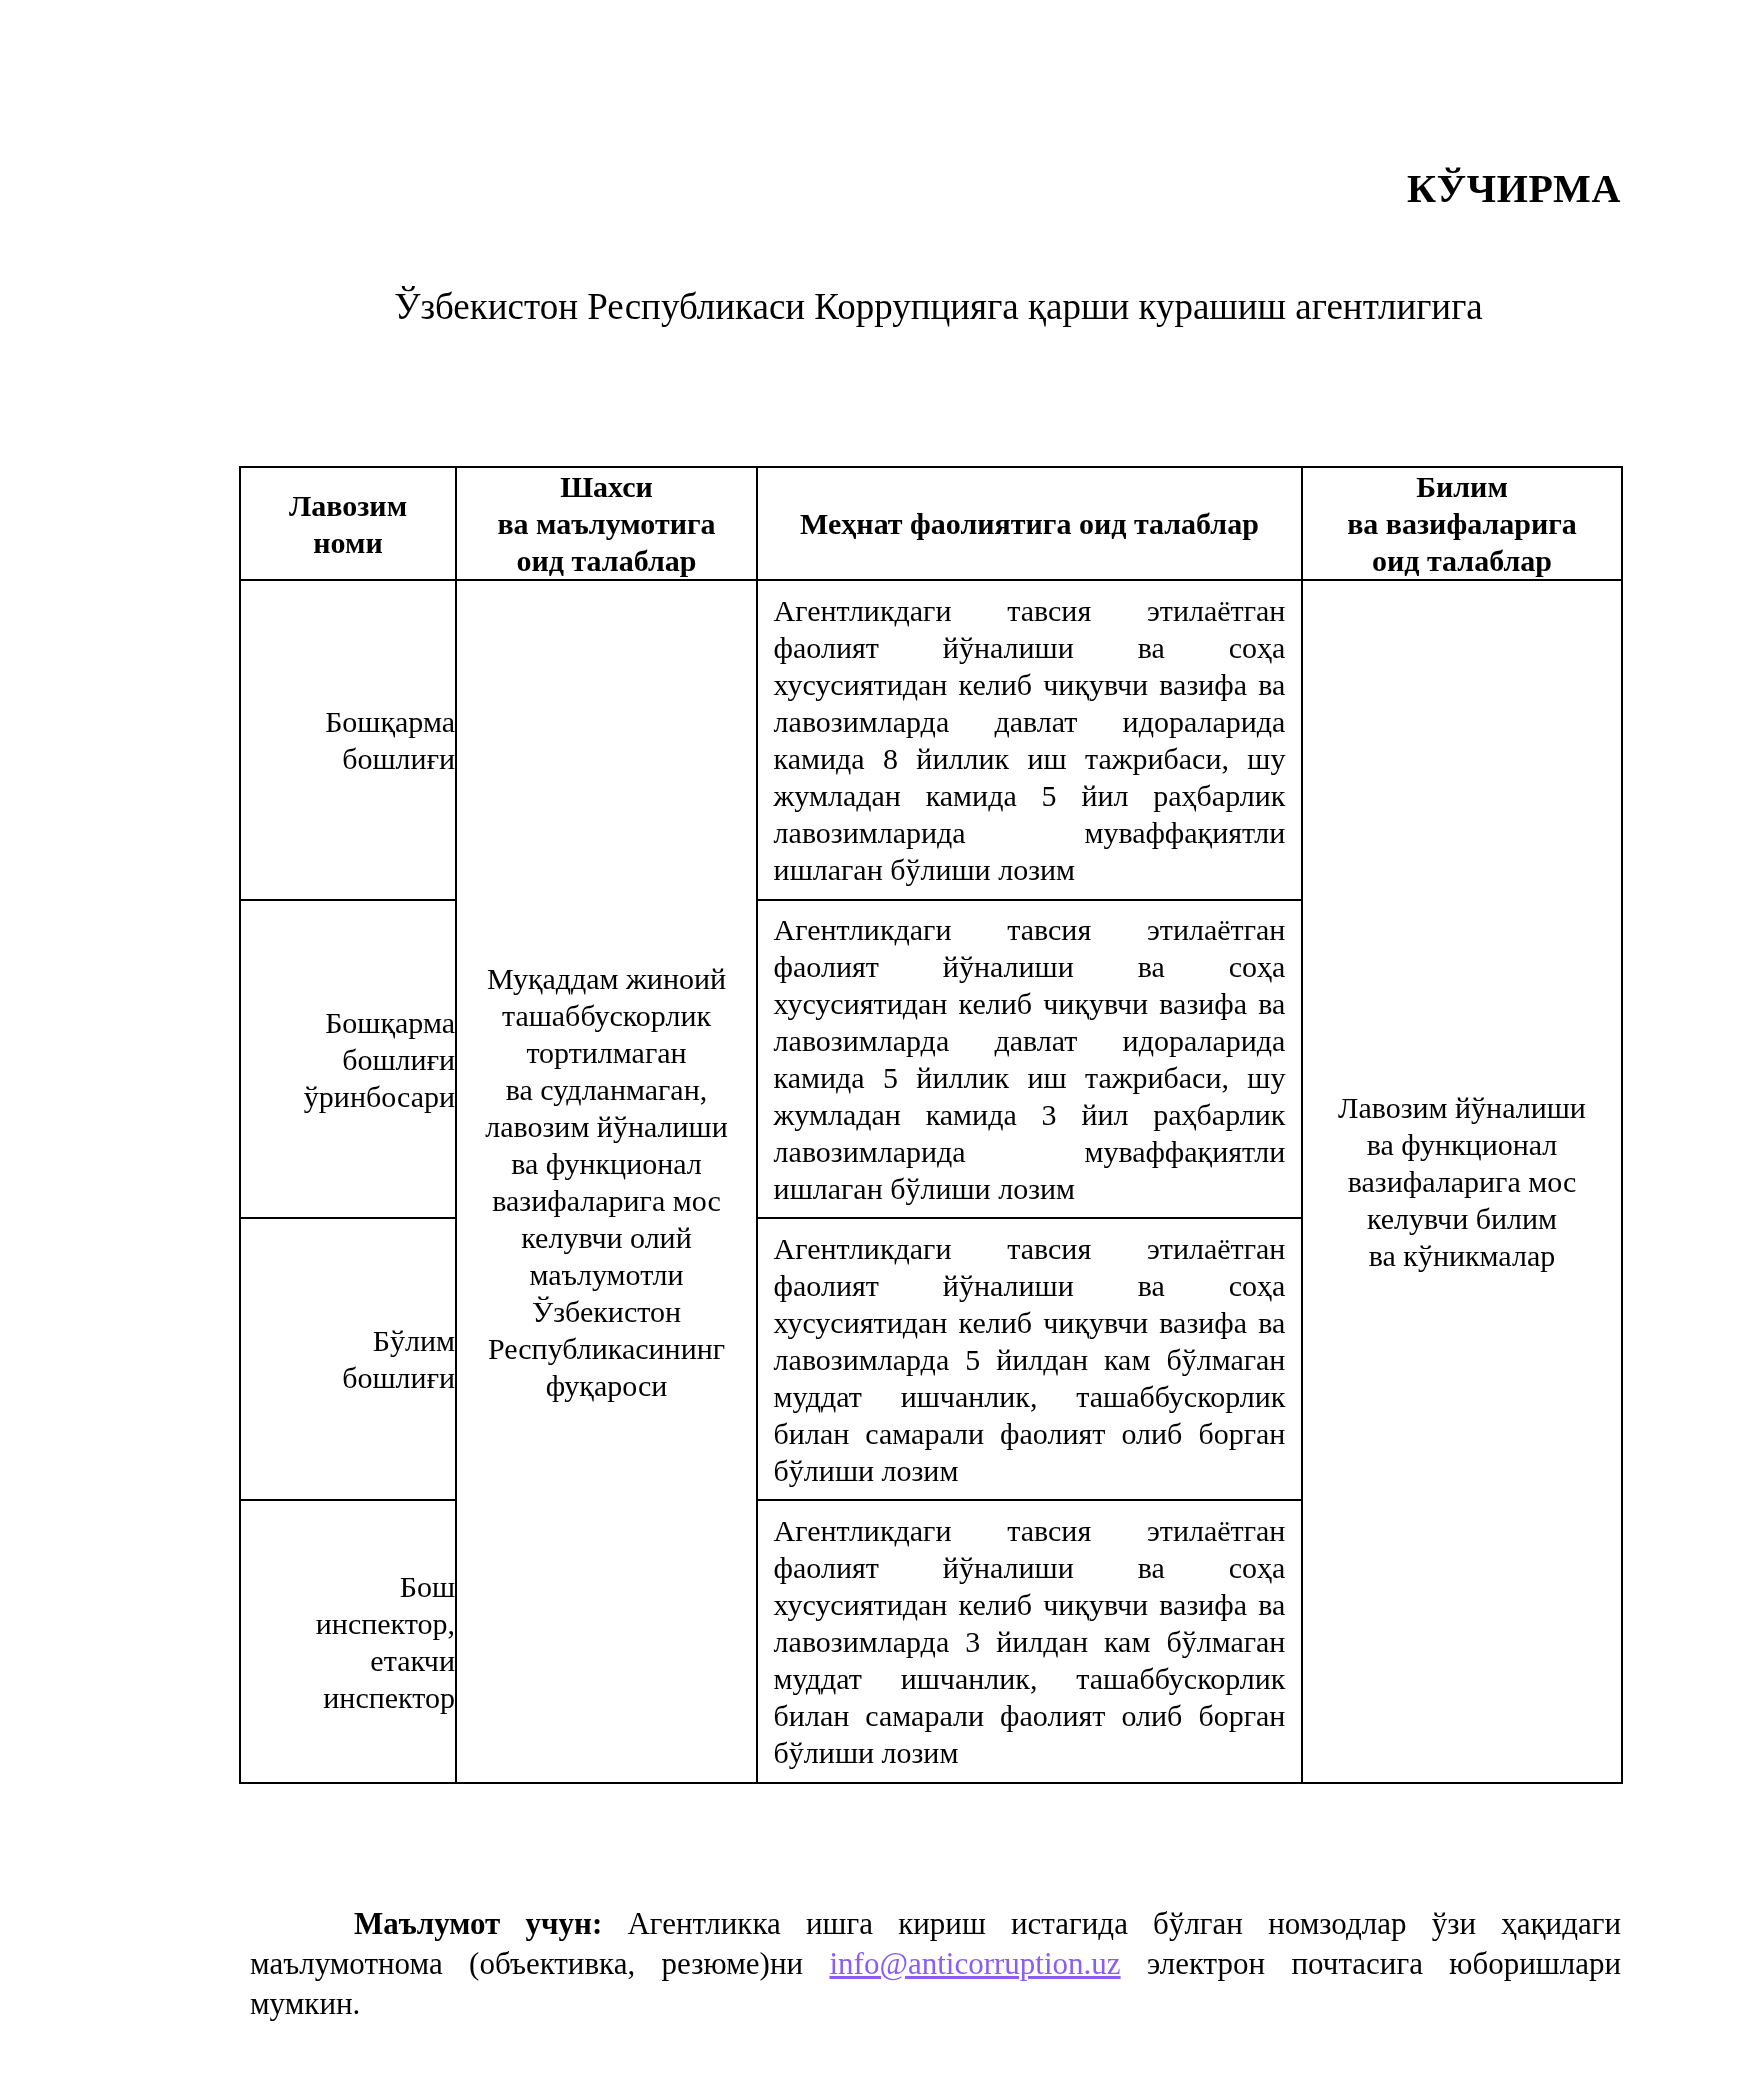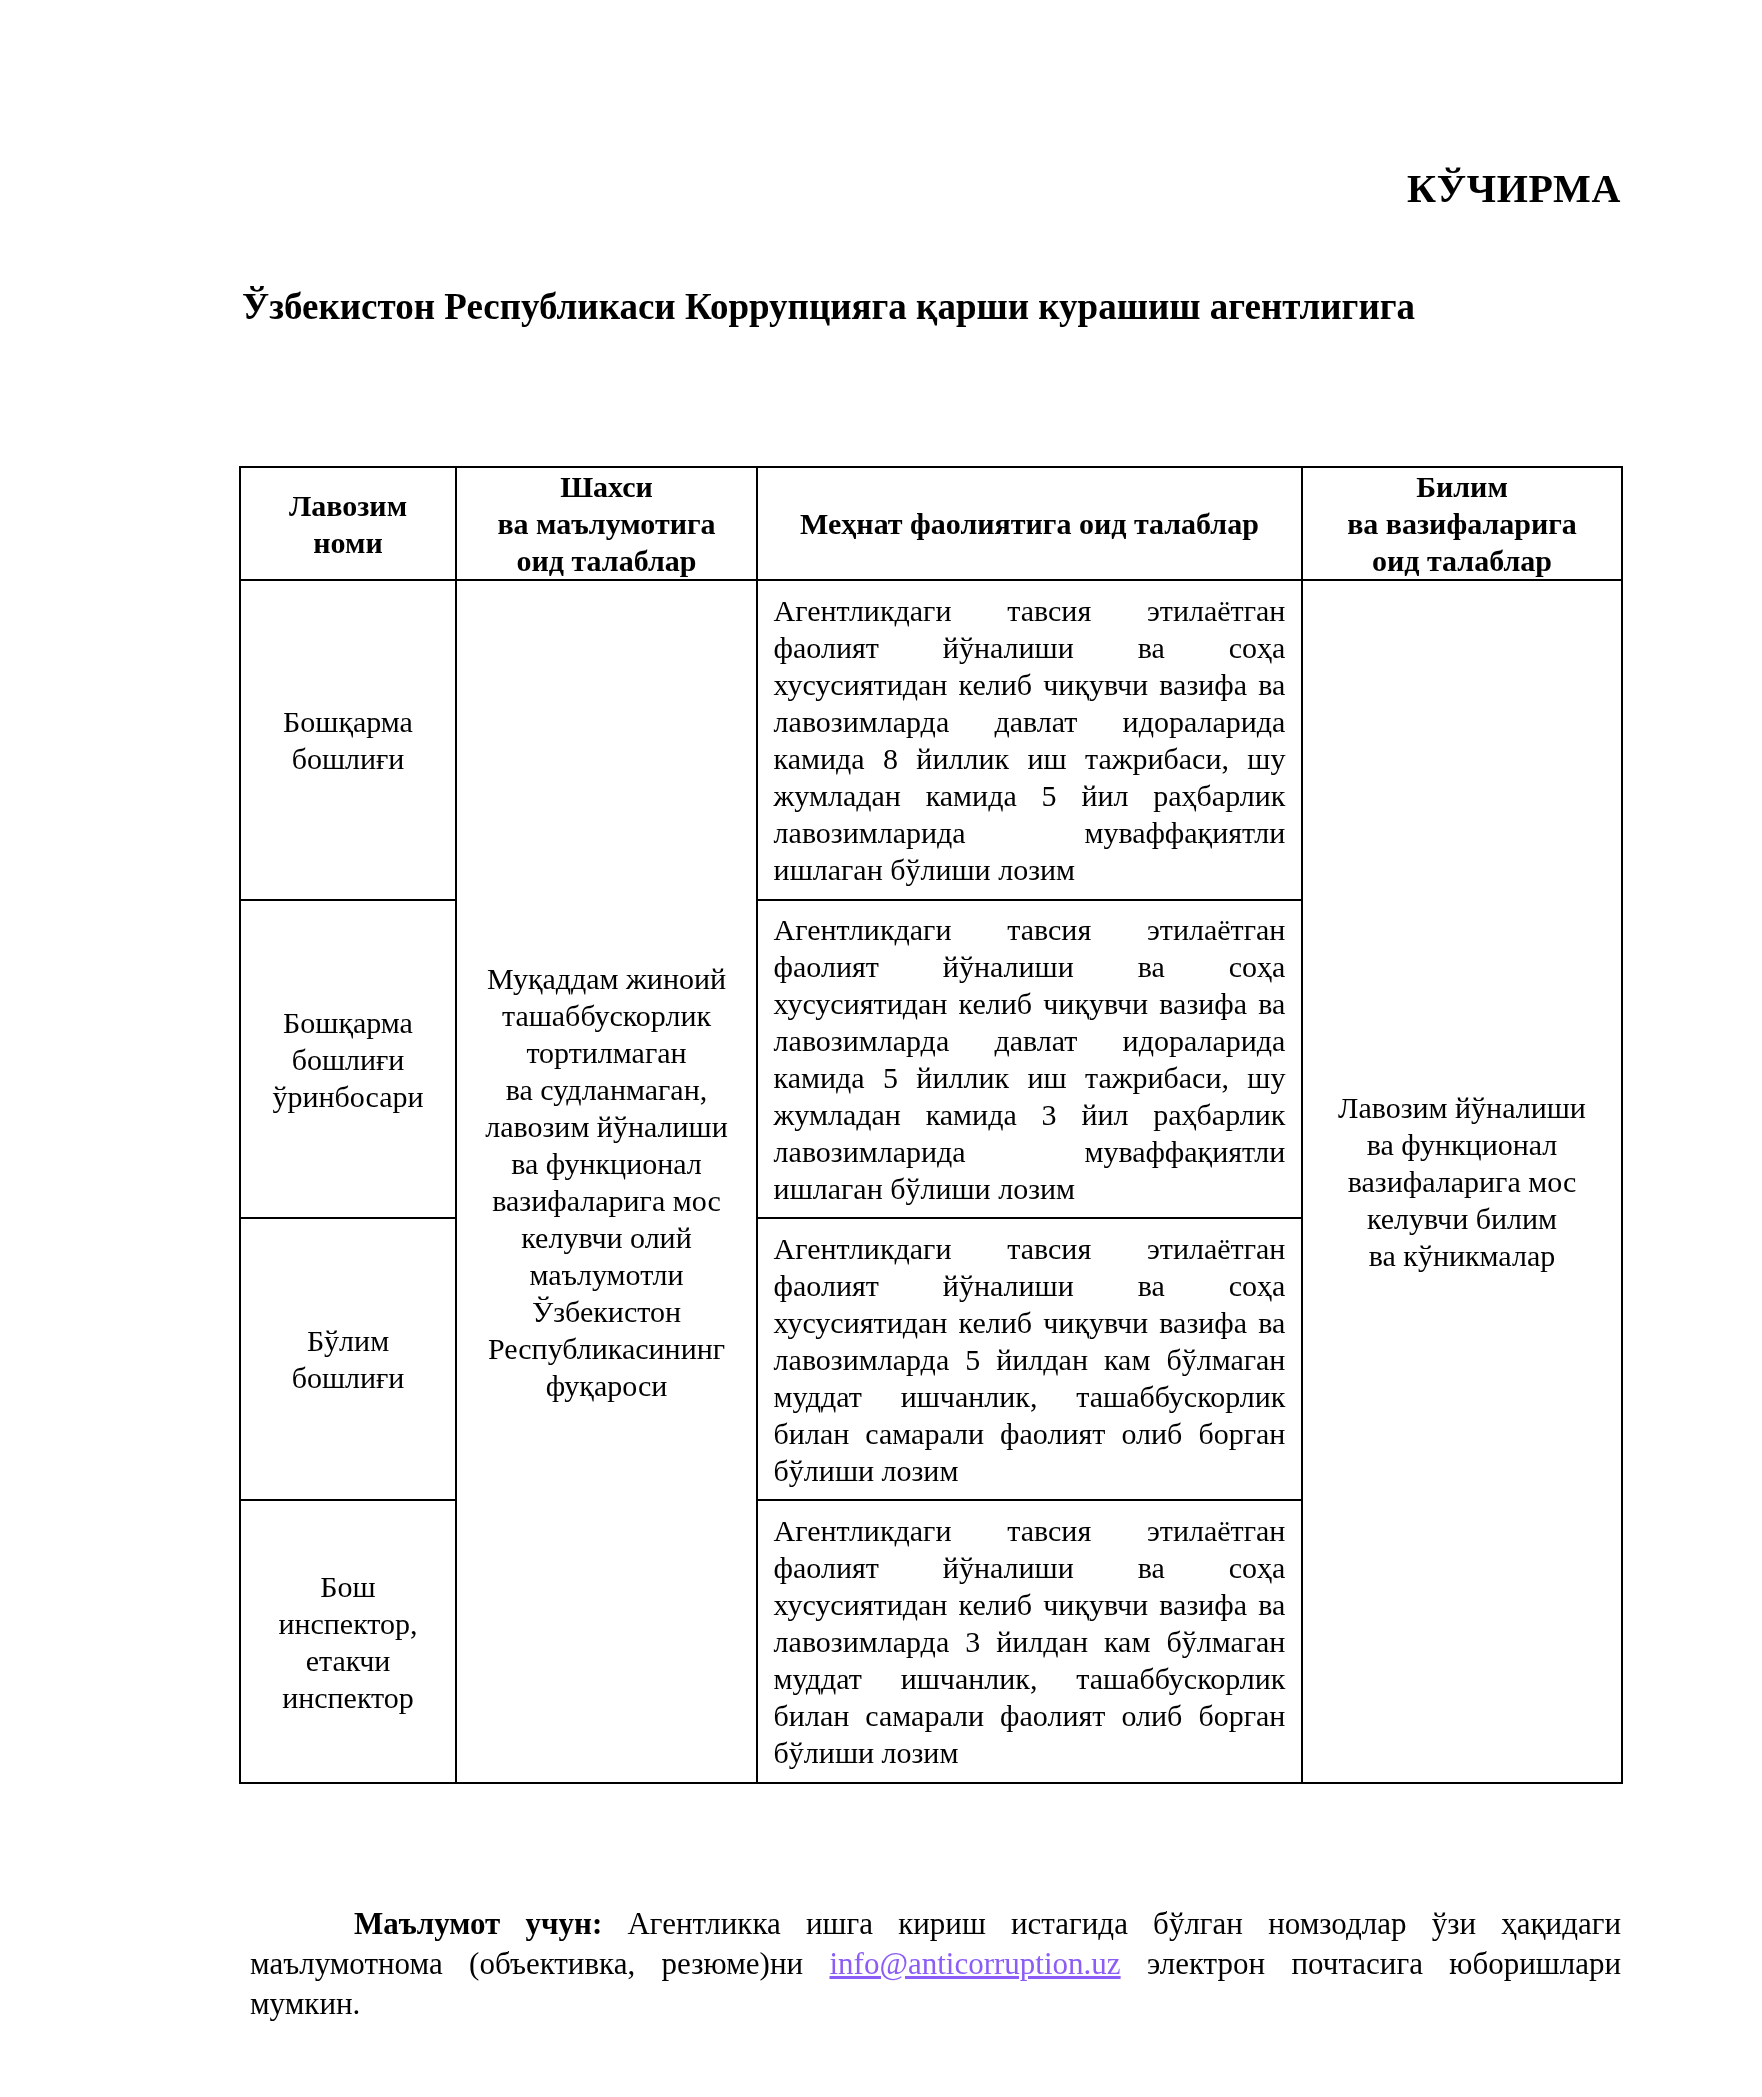--- a/index.html
+++ b/index.html
@@ -1,26 +1,26 @@
 <!DOCTYPE html>
 <html style="font-size:11.4px"><head>
 <meta charset="utf-8">
 <style>
   html, body { margin: 0; padding: 0; background: #ffffff; }
   body { width: 1762px; height: 2097px; position: relative; overflow: hidden;
          font-family: "Liberation Serif", "DejaVu Serif", serif; color: #000; }
   .doc-label { position: absolute; top: 165px; right: 141px; font-weight: bold; font-size: 40px; letter-spacing: 0.7px; }
-  .main-title { position: absolute; top: 283px; left: 242px; width: 1393px; font-weight: bold; font-size: 37px; line-height: 47px; }
+  .main-title { position: absolute; top: 283px; left: 242px; width: 1393px; text-align: center; font-weight: normal; font-size: 37px; line-height: 47px; }
   .main-title div { white-space: nowrap; }
   .table { position: absolute; left: 239px; top: 466px; width: 1366px; border-collapse: collapse; table-layout: fixed; }
   .table td, .table th { border: 2.8px solid #000; vertical-align: middle; padding: 0; }
   .table th { font-weight: bold; font-size: 30px; line-height: 37px; text-align: center; height: 107px; }
   .table td { font-size: 30px; line-height: 37px; }
   .c1 { width: 216px; } .c2 { width: 301px; } .c3 { width: 545px; } .c4 { width: 320px; }
-  .pos { text-align: center; padding: 0 26px !important; }
+  .pos { text-align: right; padding: 0 0 !important; }
   .exp { text-align: justify; text-align-last: left; padding: 7px 15.6px 7px 15.6px !important; }
   .center-cell { text-align: center; padding: 0 10px !important; }
   .r1 { height: 320px; } .r2 { height: 318px; } .r3 { height: 282px; } .r4 { height: 283px; }
   .footer { position: absolute; left: 250px; top: 1873px; width: 1371px; font-size: 31px; line-height: 40px; text-align: justify; text-indent: 104px; }
   .footer .bold { font-weight: bold; }
   .footer a { color: #8b5cf6; text-decoration: underline; }
 </style>
 </head>
 <body>
 

